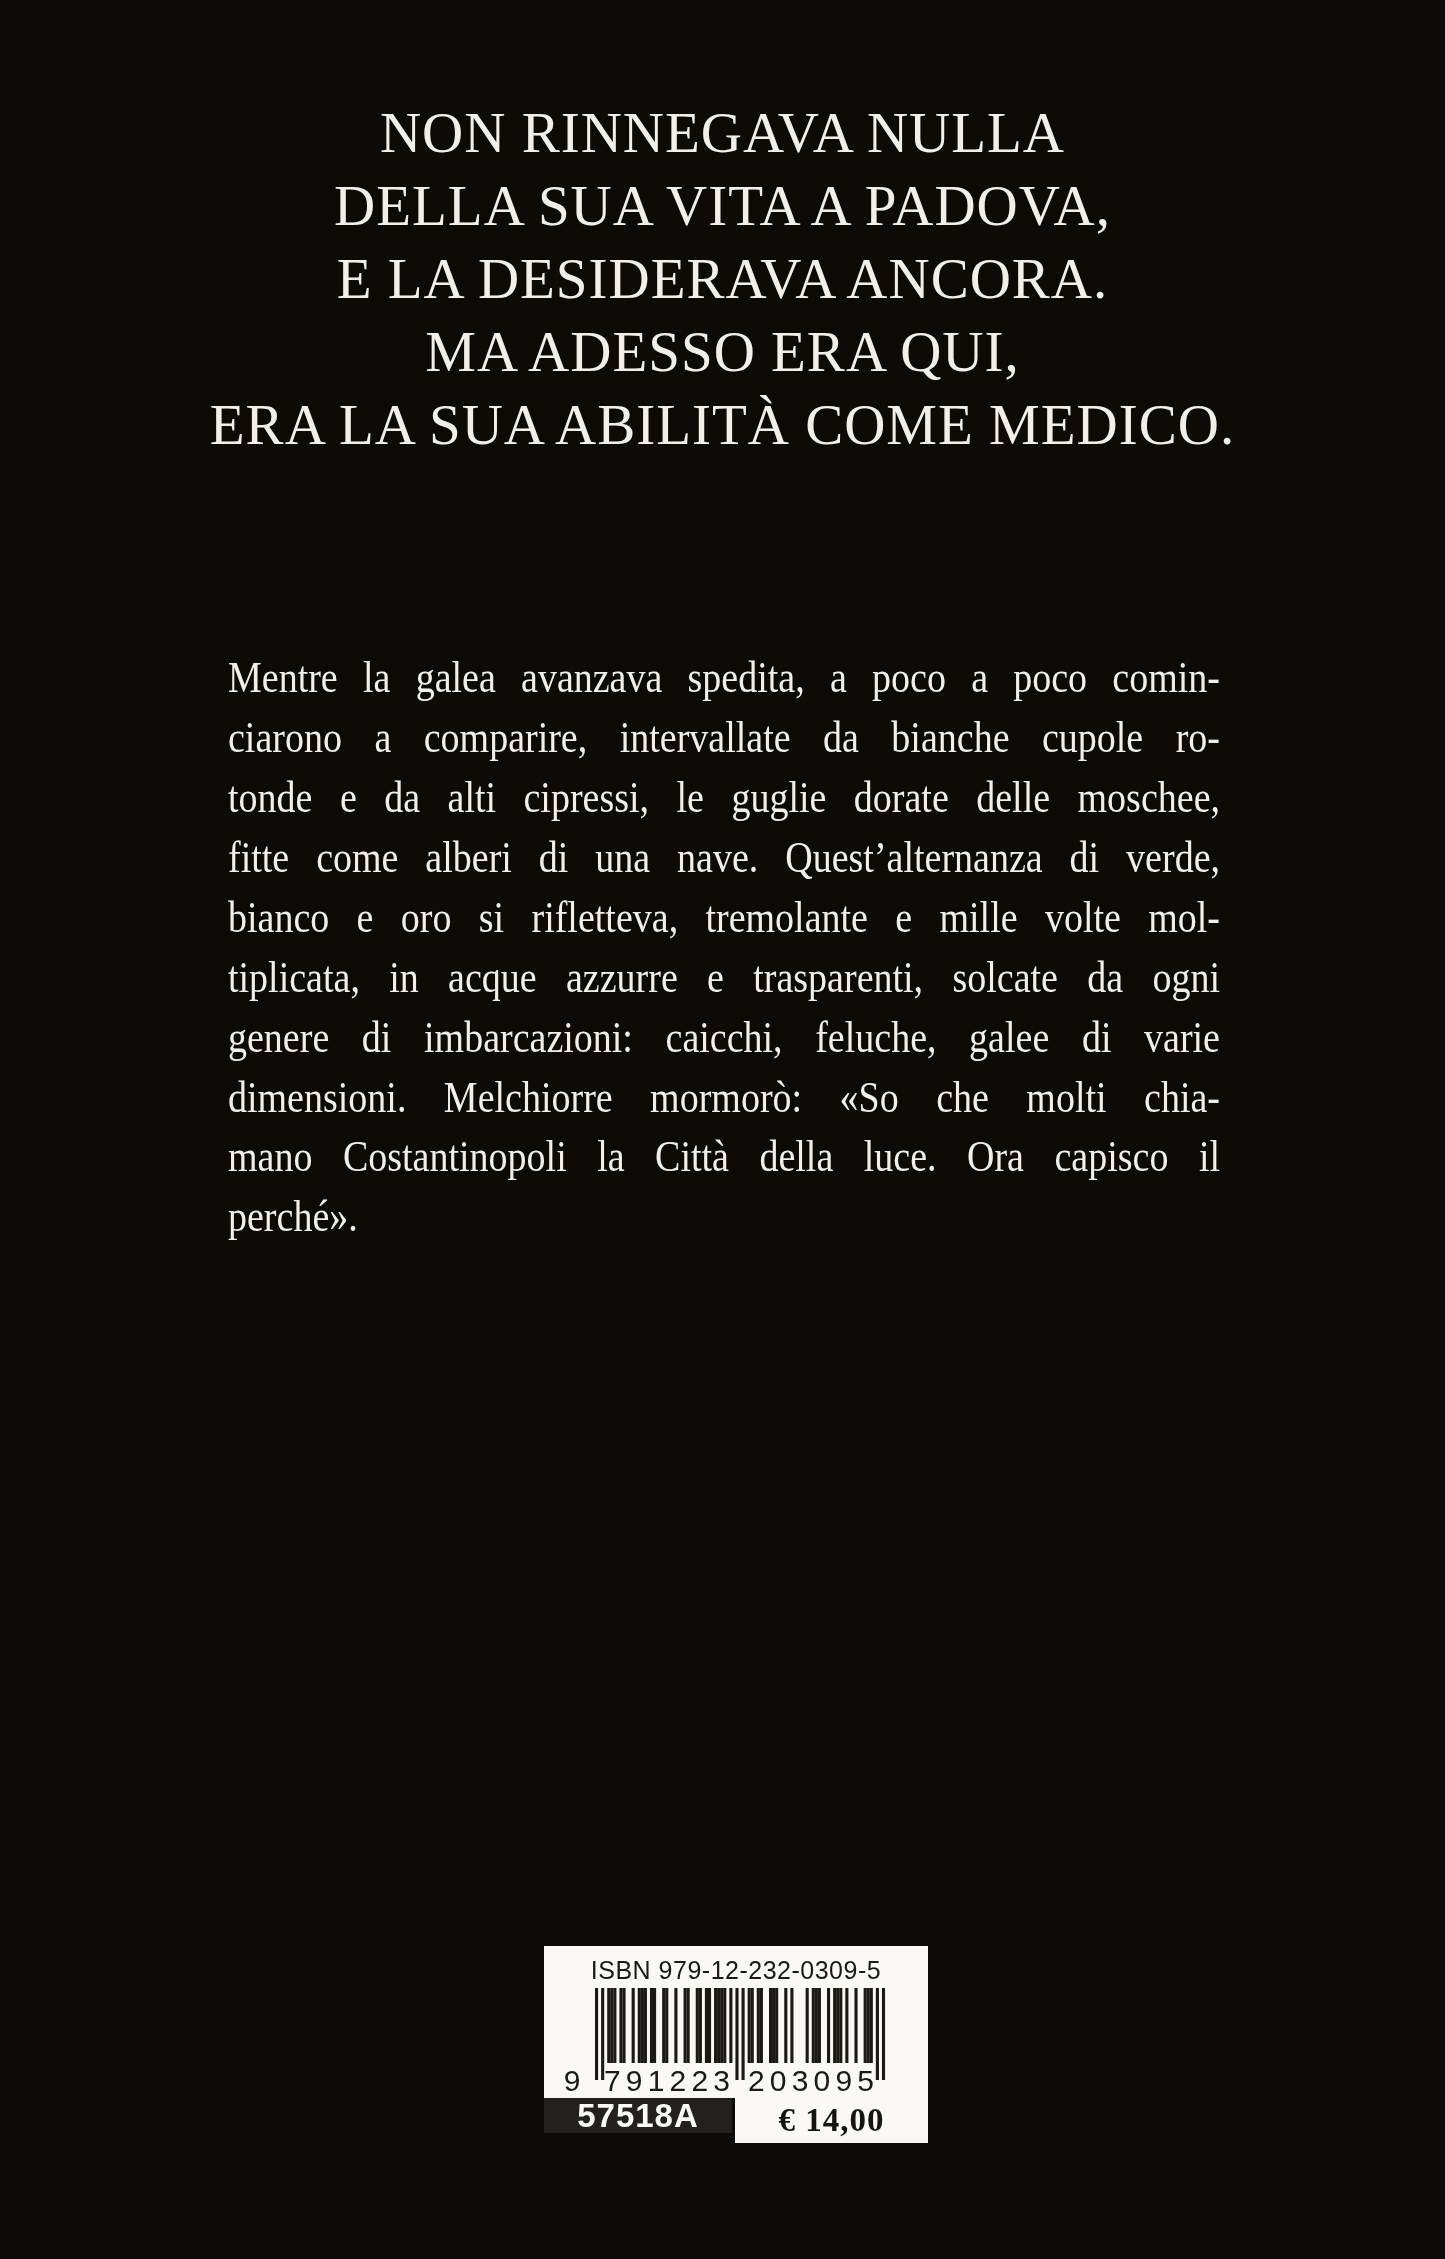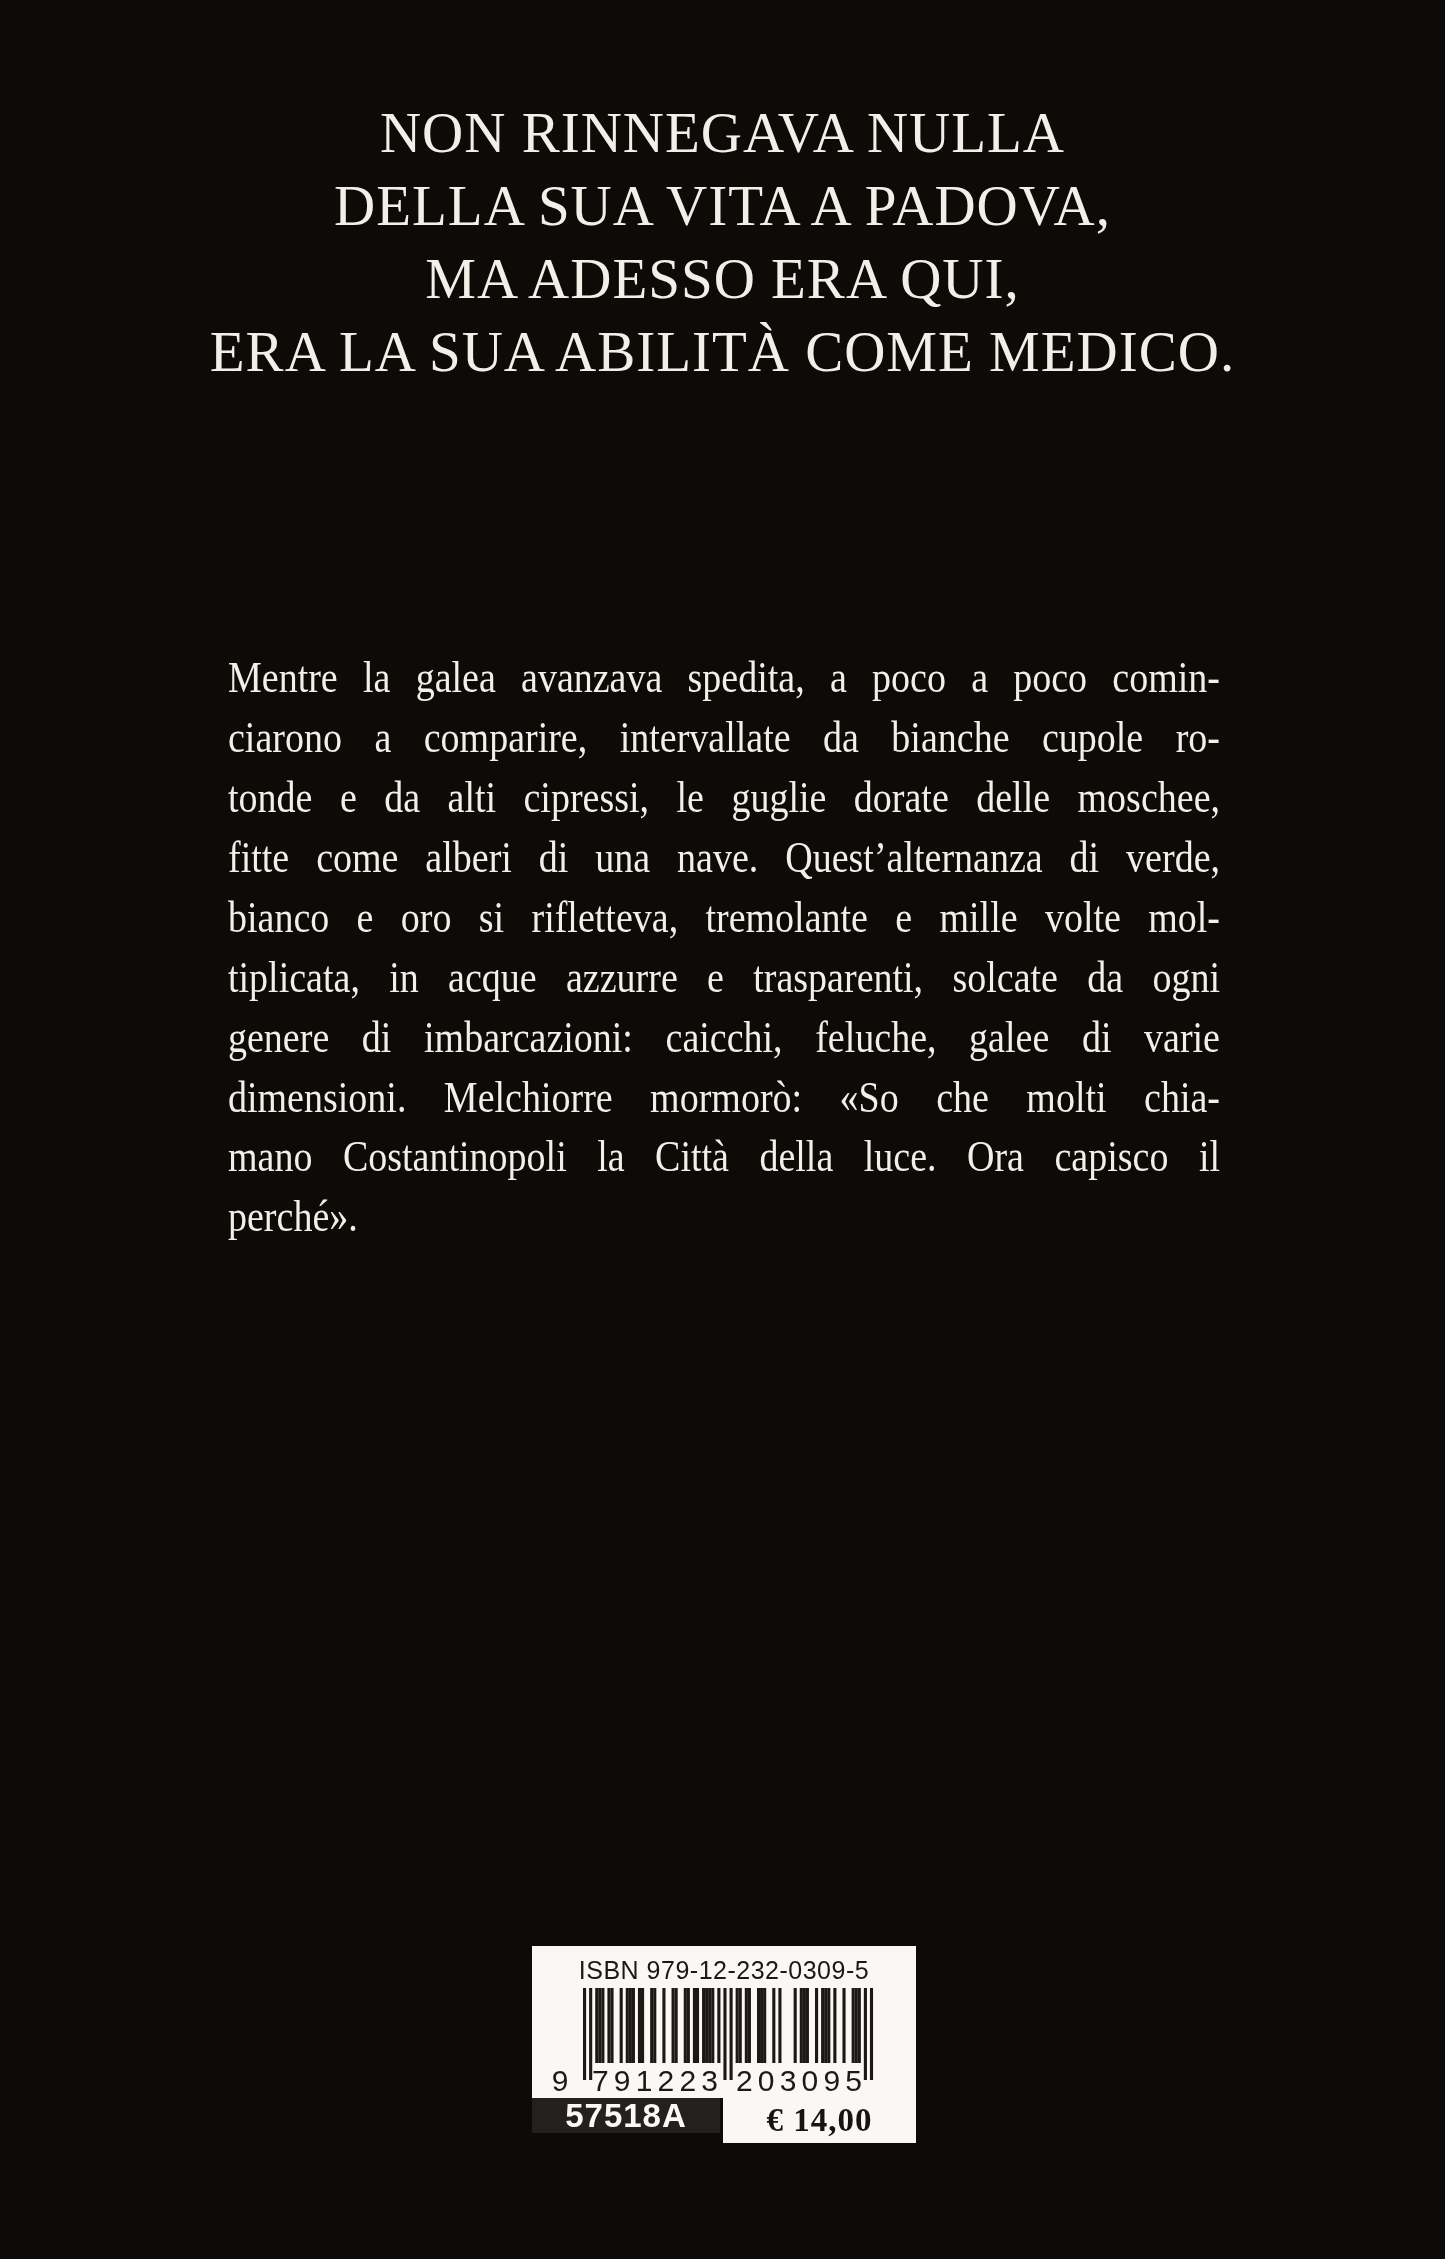--- a/index.html
+++ b/index.html
@@ -32,21 +32,21 @@
     text-align:justify;
     text-align-last:justify;
   }
   .syn-line.last{
     text-align:last;
     text-align-last:left;
   }
 
   
   .label{
-    position:absolute;left:532px;top:1946px;width:384px;
+    position:absolute;left:544px;top:1946px;width:384px;
     font-family:"Liberation Sans",sans-serif;
   }
   .isbn-box{
     background:#f9f8f5;
     width:384px;height:152px;
   }
   .isbn-text{
     height:32px;padding-top:10px;
     text-align:center;
     font-size:25px;letter-spacing:.5px;
@@ -74,20 +74,21 @@
   }
 </style>
 </head>
 <body>
 
 <div class="cover">
 
   <div class="headline">
     <div class="headline-line">NON RINNEGAVA NULLA</div>
     <div class="headline-line">DELLA SUA VITA A PADOVA,</div>
+    <div class="headline-line">E LA DESIDERAVA ANCORA.</div>
     <div class="headline-line">MA ADESSO ERA QUI,</div>
     <div class="headline-line">ERA LA SUA ABILITÀ COME MEDICO.</div>
   </div>
 
   <div class="synopsis">
     <div class="syn-line">Mentre la galea avanzava spedita, a poco a poco comin-</div>
     <div class="syn-line">ciarono a comparire, intervallate da bianche cupole ro-</div>
     <div class="syn-line">tonde e da alti cipressi, le guglie dorate delle moschee,</div>
     <div class="syn-line">fitte come alberi di una nave. Quest’alternanza di verde,</div>
     <div class="syn-line">bianco e oro si rifletteva, tremolante e mille volte mol-</div>

